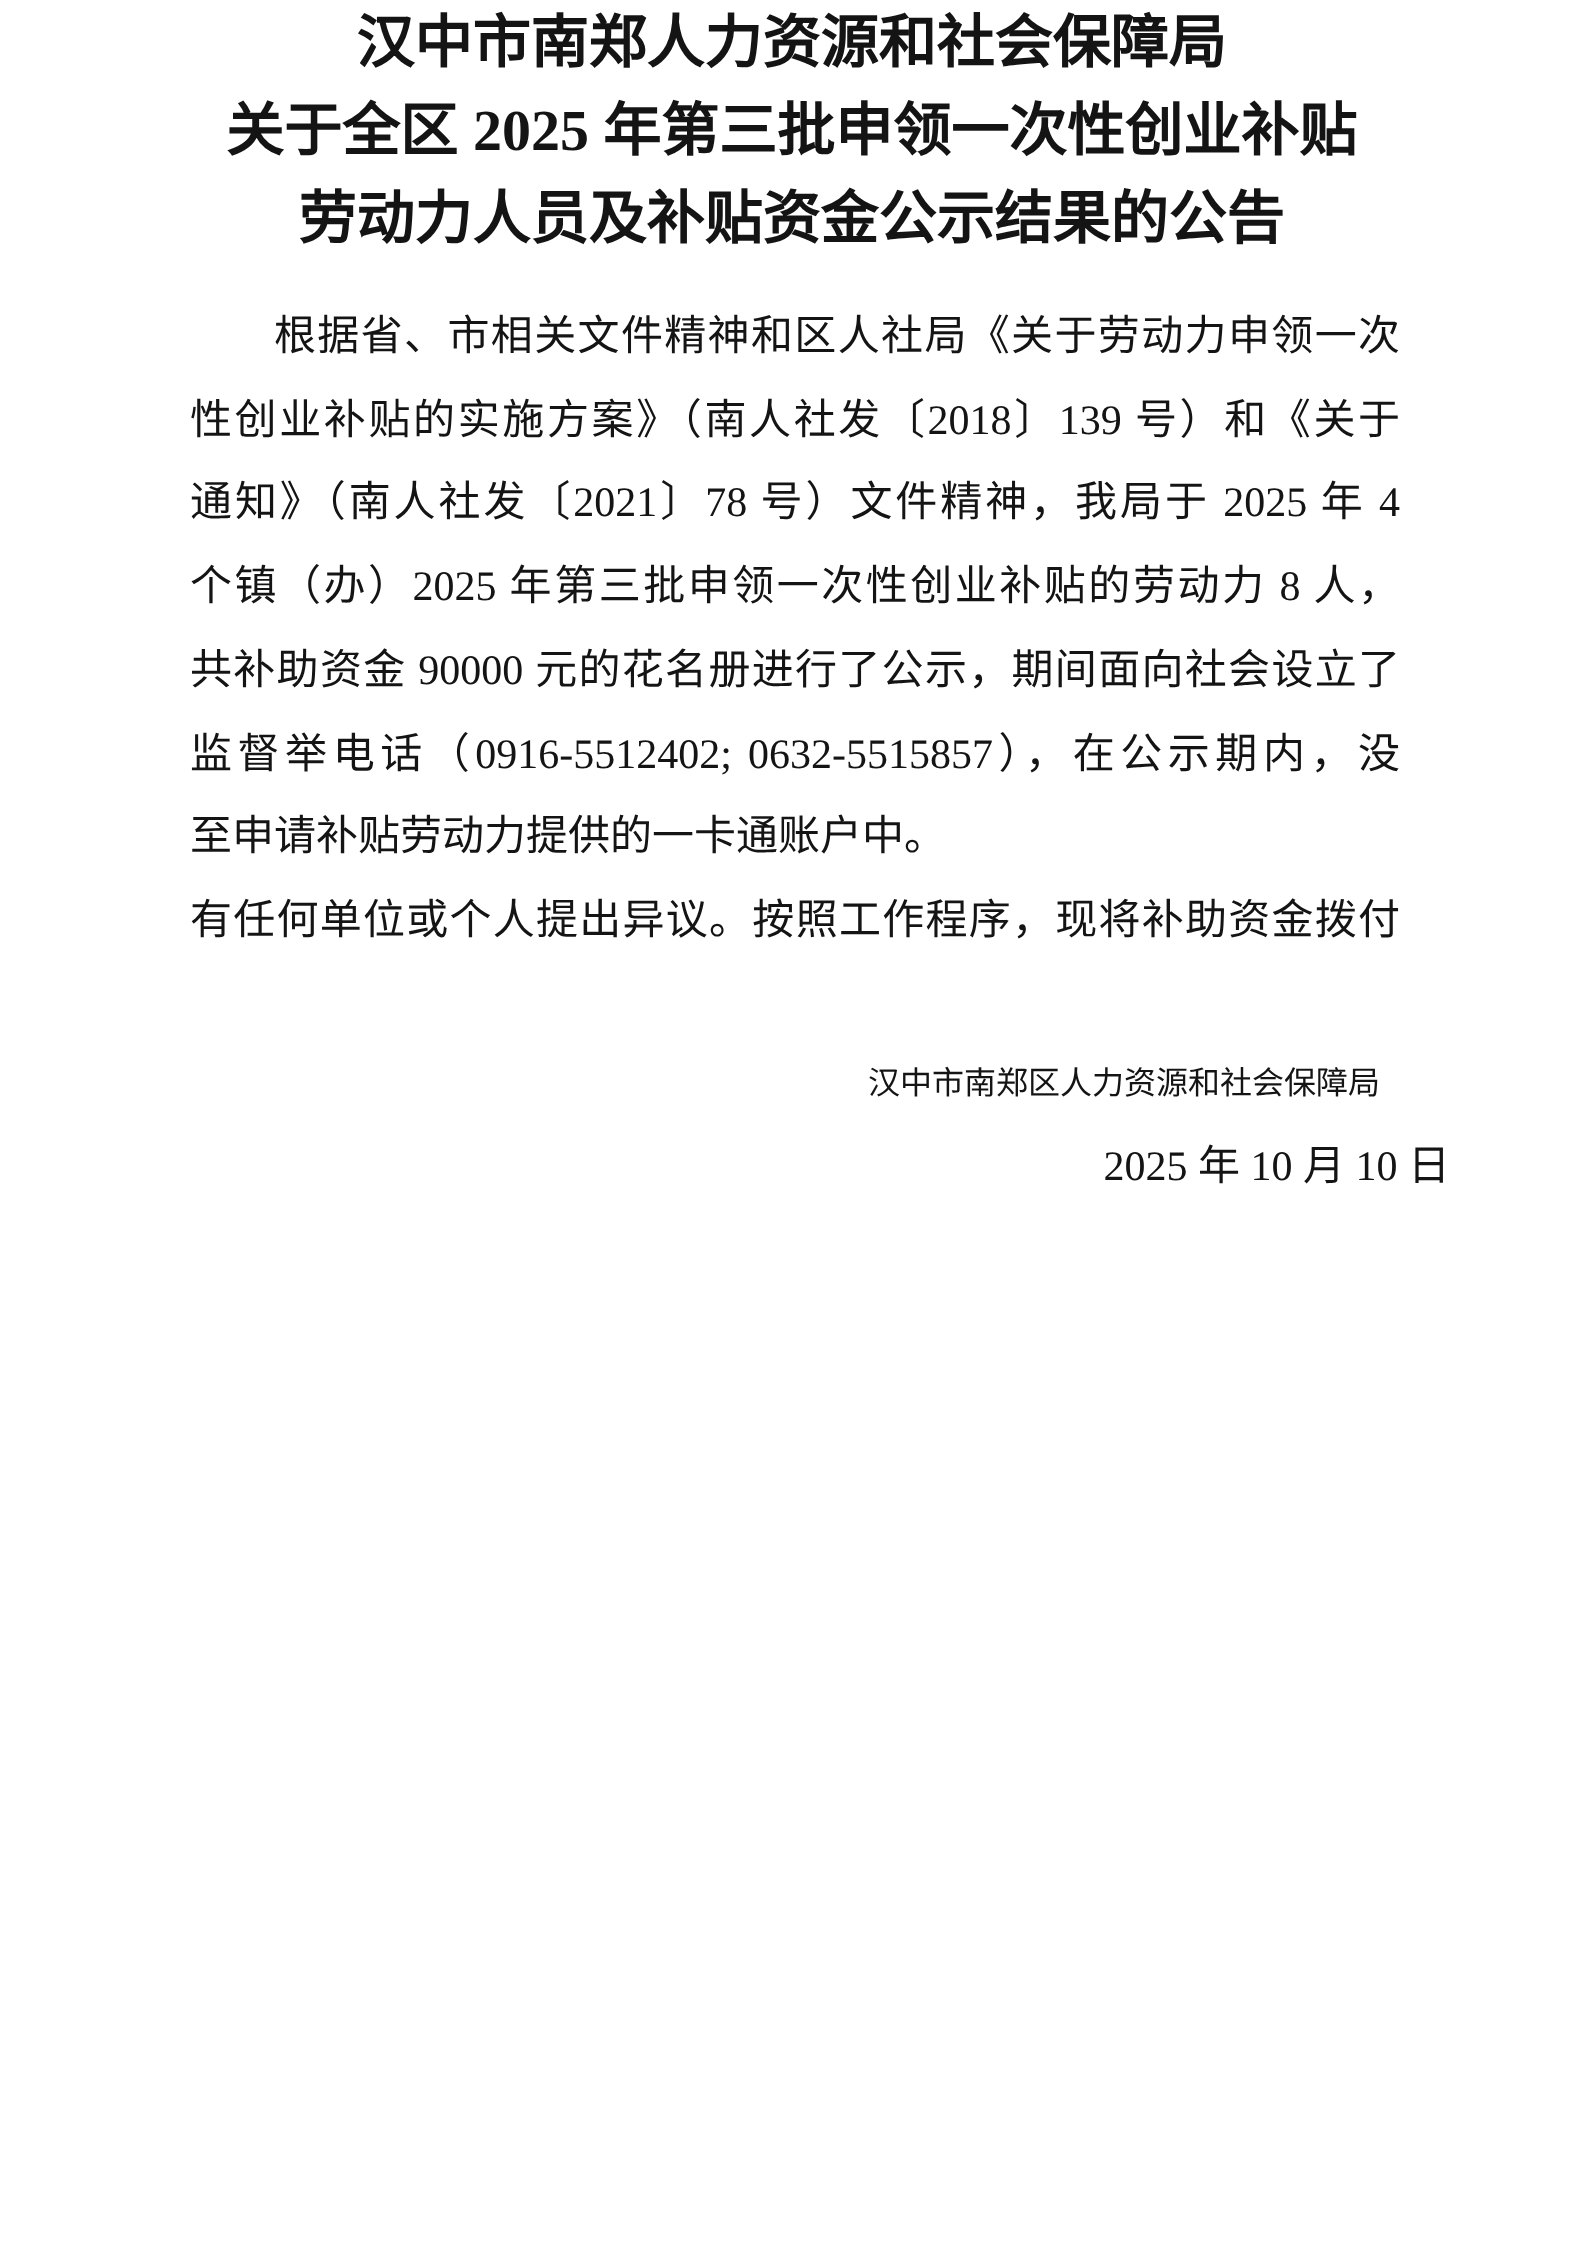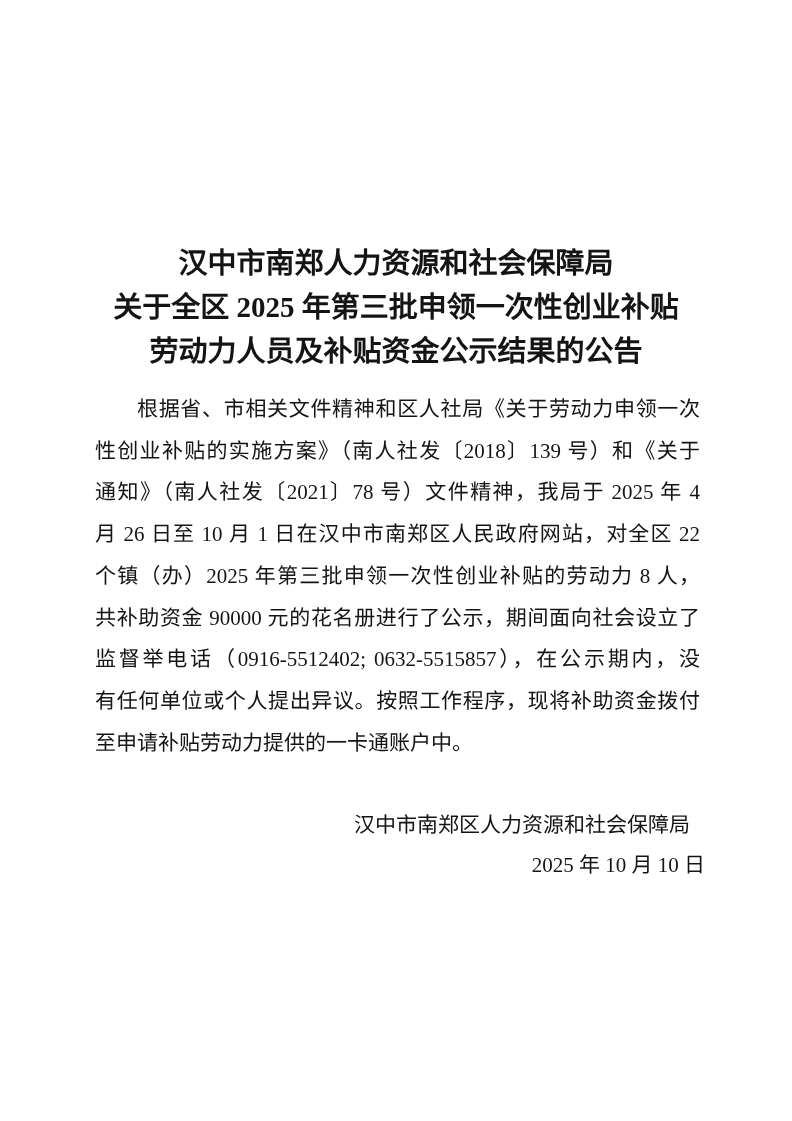--- a/index.html
+++ b/index.html
@@ -11,21 +11,20 @@
     position: relative;
     width: 792px;
     height: 1121px;
     background: #ffffff;
     color: #141414;
     font-family: "Liberation Serif", "DejaVu Serif", serif;
     overflow: hidden;
     box-sizing: border-box;
   }
   .title-block {
-    padding-top: 241px;
     text-align: center;
   }
   .title-line {
     font-size: 29px;
     font-weight: bold;
     line-height: 44px;
     white-space: nowrap;
   }
   .body-block {
     margin: 16px 92px 0 95px;
@@ -42,51 +41,50 @@
     text-indent: 42px;
   }
   .body-line.last {
     text-align-last: left;
   }
   .signature-block {
     margin-top: 41px;
     text-align: right;
   }
   .signature-issuer {
-    font-size: 21px;
+    font-size: 16px;
     line-height: 40px;
     padding-right: 102px;
   }
   .signature-date {
     font-size: 21px;
     line-height: 40px;
-    padding-right: 87px;
+    padding-right: 67px;
   }
 </style>
 </head>
 <body>
 
 <div class="page">
 
   <div class="title-block">
     <div class="title-line">汉中市南郑人力资源和社会保障局</div>
     <div class="title-line">关于全区 2025 年第三批申领一次性创业补贴</div>
     <div class="title-line">劳动力人员及补贴资金公示结果的公告</div>
   </div>
 
   <div class="body-block">
     <div class="body-line first">根据省、市相关文件精神和区人社局《关于劳动力申领一次</div>
     <div class="body-line">性创业补贴的实施方案》（南人社发〔2018〕139 号）和《关于</div>
     <div class="body-line">通知》（南人社发〔2021〕78 号）文件精神，我局于 2025 年 4</div>
-    <div class="body-line">月 26 日至 10 月 1 日在汉中市南郑区人民政府网站，对全区 22</div>
     <div class="body-line">个镇（办）2025 年第三批申领一次性创业补贴的劳动力 8 人，</div>
     <div class="body-line">共补助资金 90000 元的花名册进行了公示，期间面向社会设立了</div>
     <div class="body-line">监督举电话（0916-5512402; 0632-5515857），在公示期内，没</div>
+    <div class="body-line last">至申请补贴劳动力提供的一卡通账户中。</div>
     <div class="body-line">有任何单位或个人提出异议。按照工作程序，现将补助资金拨付</div>
-    <div class="body-line last">至申请补贴劳动力提供的一卡通账户中。</div>
   </div>
 
   <div class="signature-block">
     <div class="signature-issuer">汉中市南郑区人力资源和社会保障局</div>
     <div class="signature-date">2025 年 10 月 10 日</div>
   </div>
 
 </div>
 
 </body></html>

